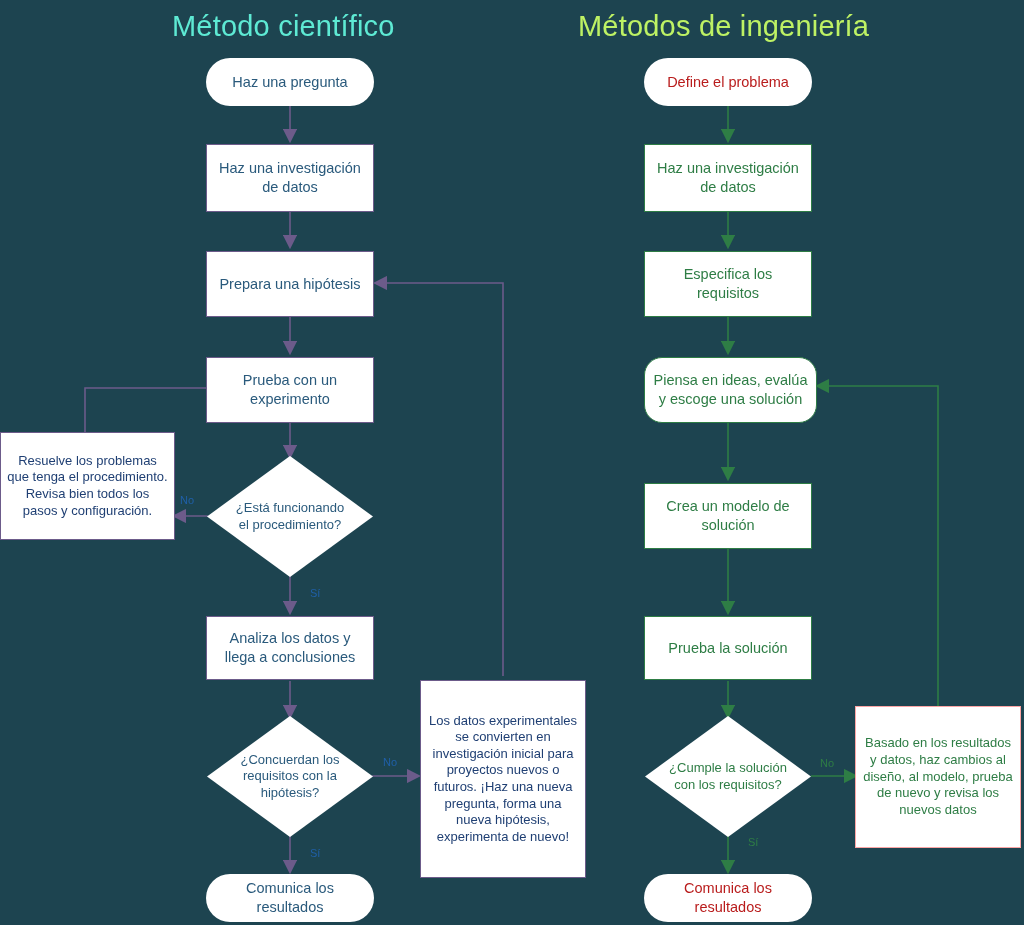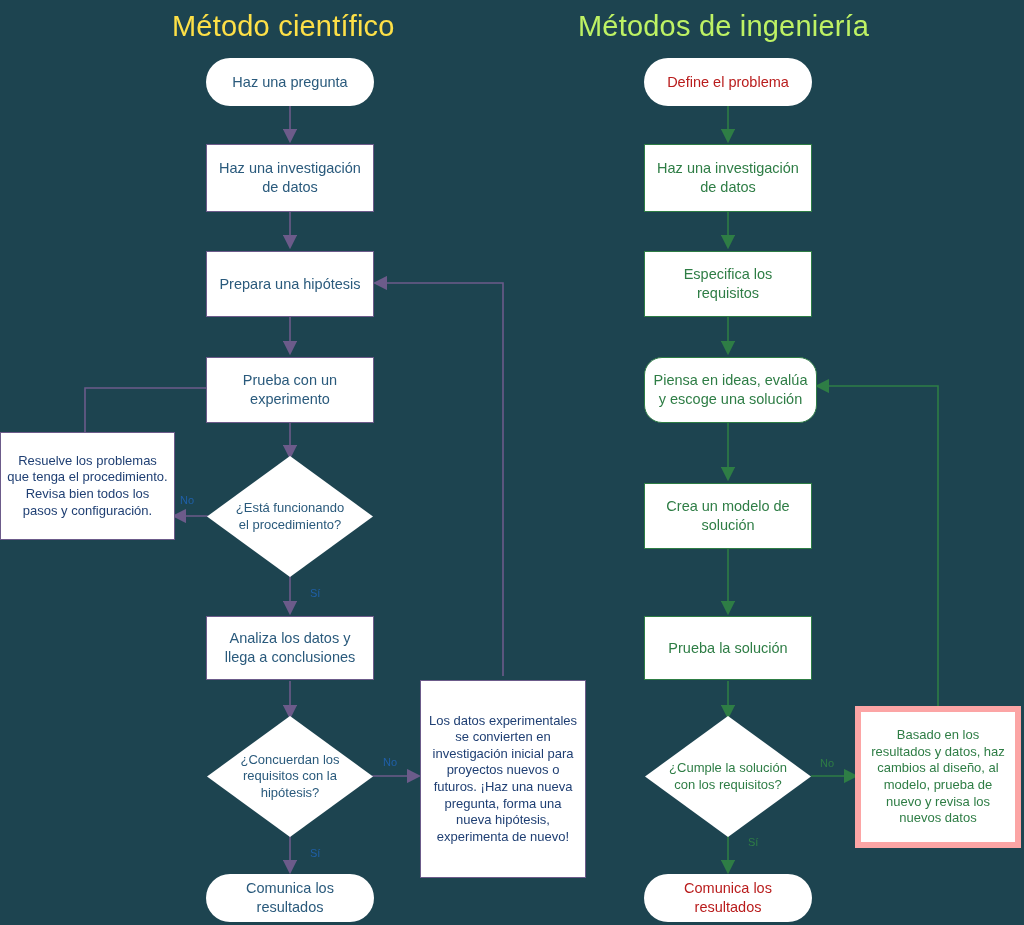--- a/index.html
+++ b/index.html
@@ -69,21 +69,21 @@
     border: none;
     border-radius: 999px;
     color: #b91c1c;
   }
   .eng.diamond {
     background: transparent;
     border: none;
     color: #2e7d45;
   }
   .eng.note {
-    border: 6px solid #fca5a5;
+    border: 1px solid #fca5a5;
     color: #2e7d45;
   }
 
   .diamond-wrap {
     position: absolute;
     display: flex;
     align-items: center;
     justify-content: center;
   }
   .diamond-wrap .dshape {
@@ -97,21 +97,21 @@
     line-height: 1.28;
     z-index: 2;
   }
 
   .title {
     position: absolute;
     font-size: 29px;
     letter-spacing: 0.2px;
     white-space: nowrap;
   }
-  .title.sci-title { color: #fde047; }
+  .title.sci-title { color: #5eead4; }
   .title.eng-title { color: #bef264; }
 
   .edge-label {
     position: absolute;
     font-size: 11px;
     white-space: nowrap;
   }
   .edge-label.sci-lab { color: #1f5fa8; }
   .edge-label.eng-lab { color: #2e7d45; }
 

